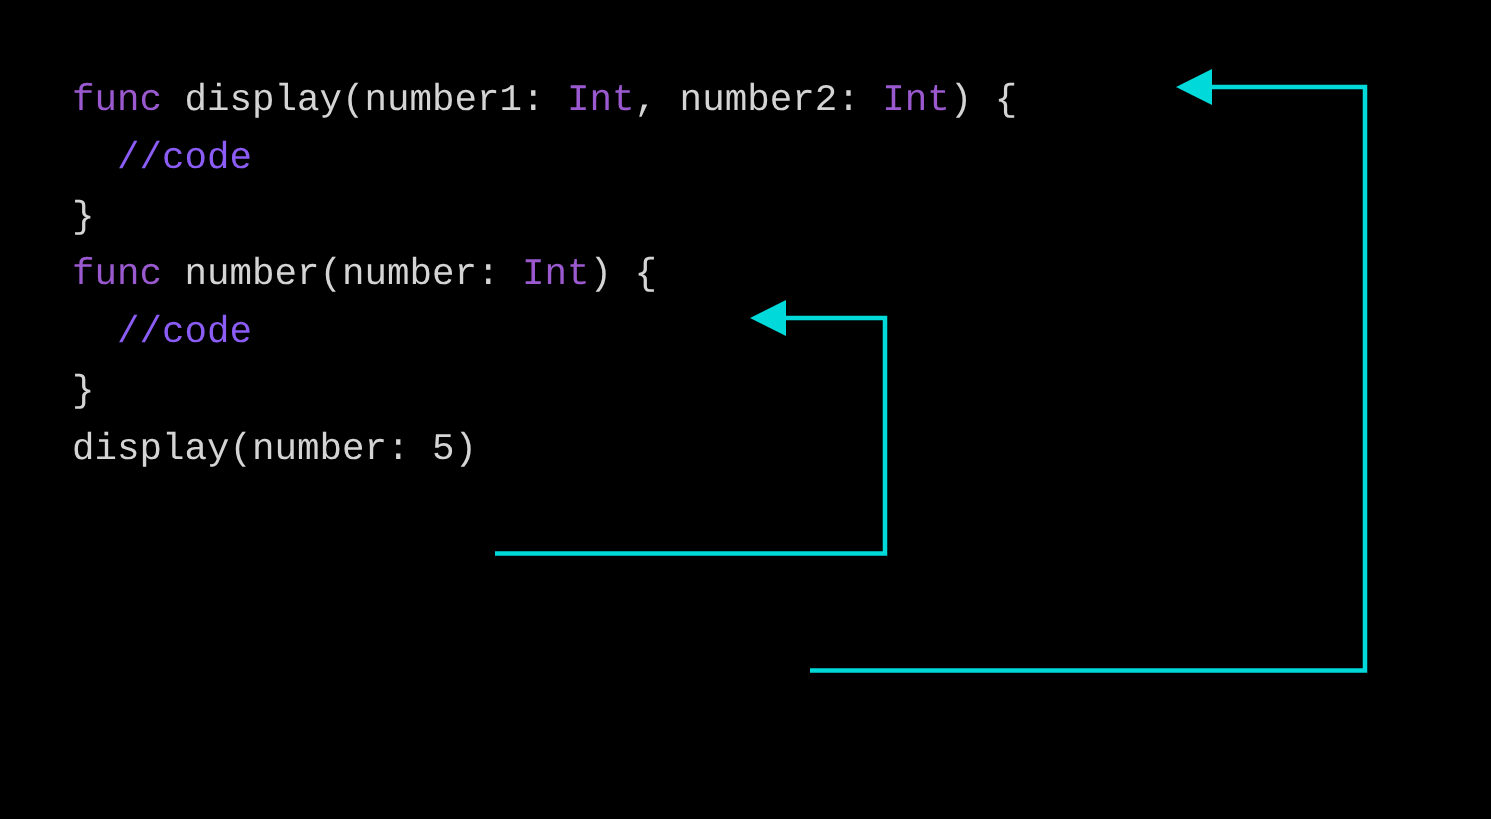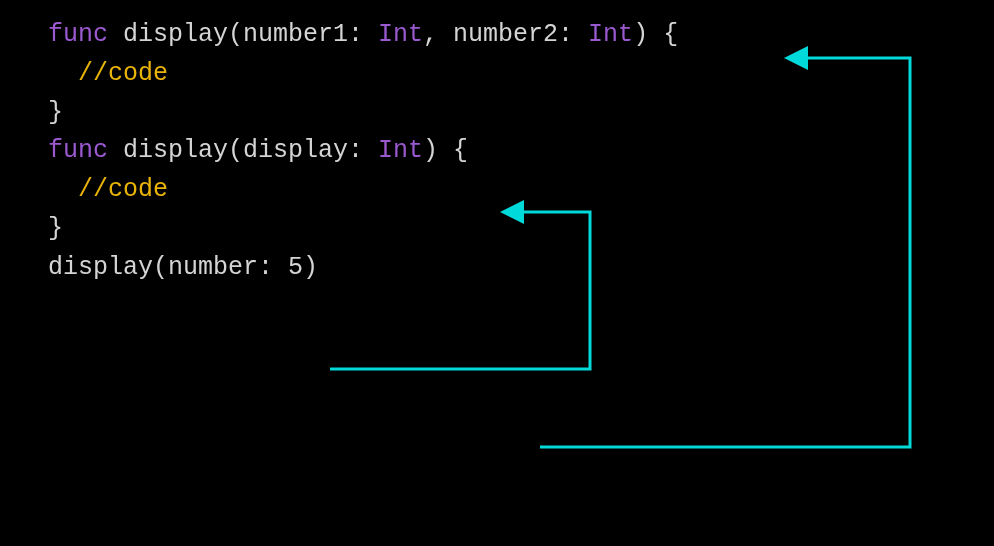--- a/index.html
+++ b/index.html
@@ -9,48 +9,48 @@
     font-family: "Courier New", Courier, monospace;
     font-size: 25px;
     line-height: 1.55;
     position: relative;
     width: 994px;
     height: 546px;
     overflow: hidden;
   }
   .code-block {
     position: relative;
-    padding: 16px 48px;
+    padding: 48px 48px;
   }
   .line {
     white-space: pre;
     color: #d4d4d4;
   }
   .keyword { color: #9b59d0; }
   .type { color: #9b59d0; }
-  .comment { color: #eab308; }
+  .comment { color: #8b5cf6; }
   .plain { color: #d4d4d4; }
   svg.arrows {
     position: absolute;
     top: 0;
     left: 0;
     width: 994px;
     height: 546px;
     pointer-events: none;
   }
 </style>
 </head>
 <body>
 
 <div class="code-block">
   <div class="line"><span class="keyword">func</span><span class="plain"> display(number1: </span><span class="type">Int</span><span class="plain">, number2: </span><span class="type">Int</span><span class="plain">) {</span></div>
   <div class="line"><span class="comment">  //code</span></div>
   <div class="line"><span class="plain">}</span></div>
   <div class="line"><span class="plain"></span></div>
-  <div class="line"><span class="keyword">func</span><span class="plain"> display(display: </span><span class="type">Int</span><span class="plain">) {</span></div>
+  <div class="line"><span class="keyword">func</span><span class="plain"> number(number: </span><span class="type">Int</span><span class="plain">) {</span></div>
   <div class="line"><span class="comment">  //code</span></div>
   <div class="line"><span class="plain">}</span></div>
   <div class="line"><span class="plain"></span></div>
   <div class="line"><span class="plain">display(number: 5)</span></div>
   <div class="line"><span class="plain"></span></div>
 </div>
 
 <svg class="arrows">
   <defs>
     <marker id="arrowhead" markerWidth="8" markerHeight="8" refX="6" refY="4" orient="auto">

